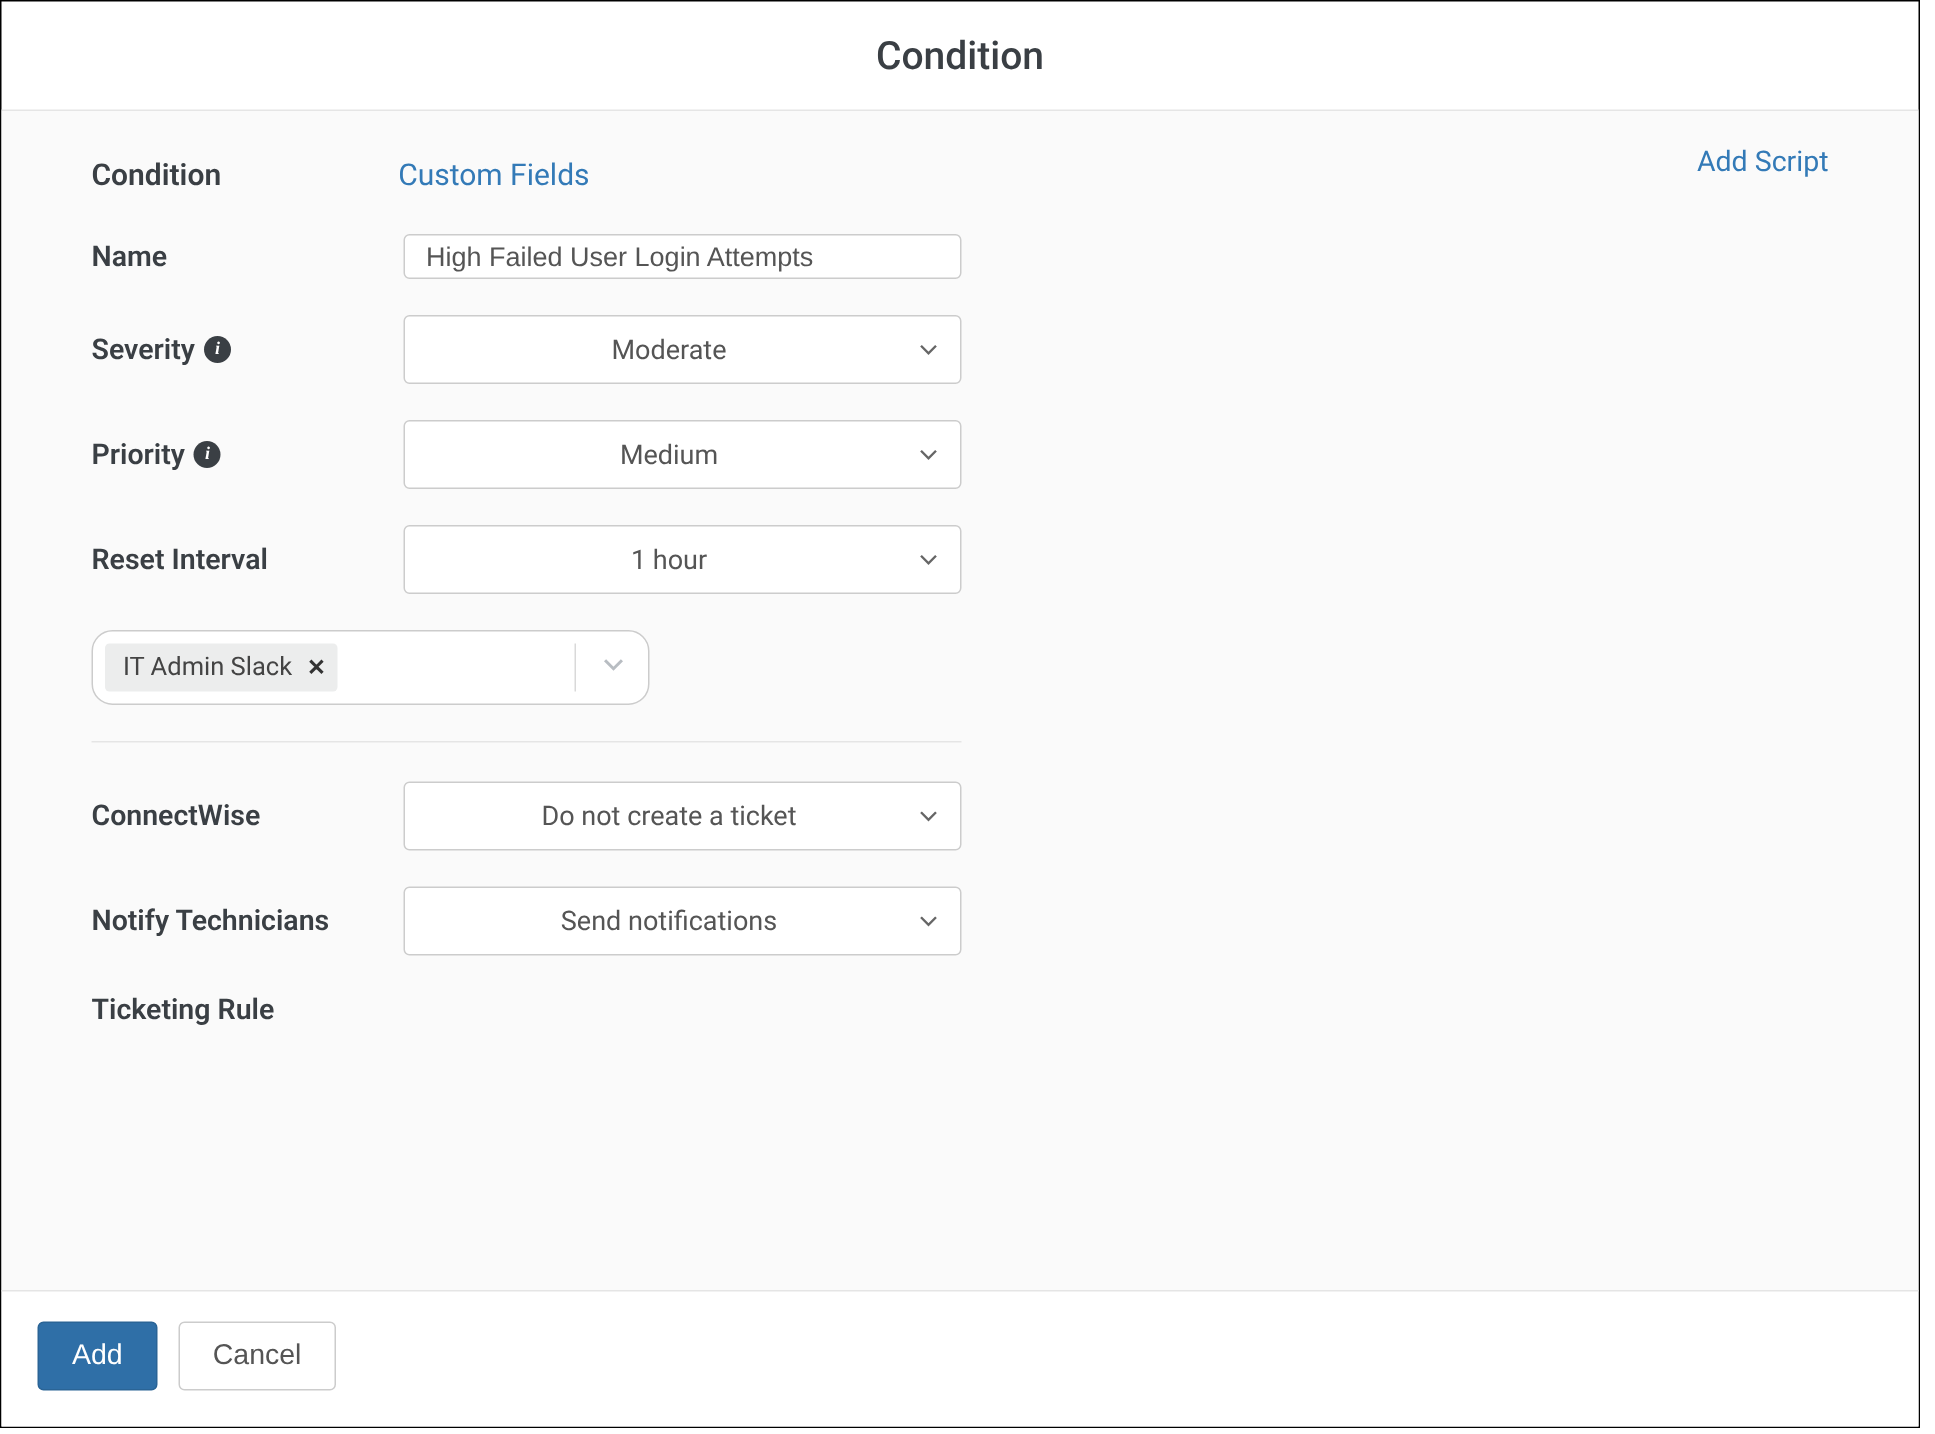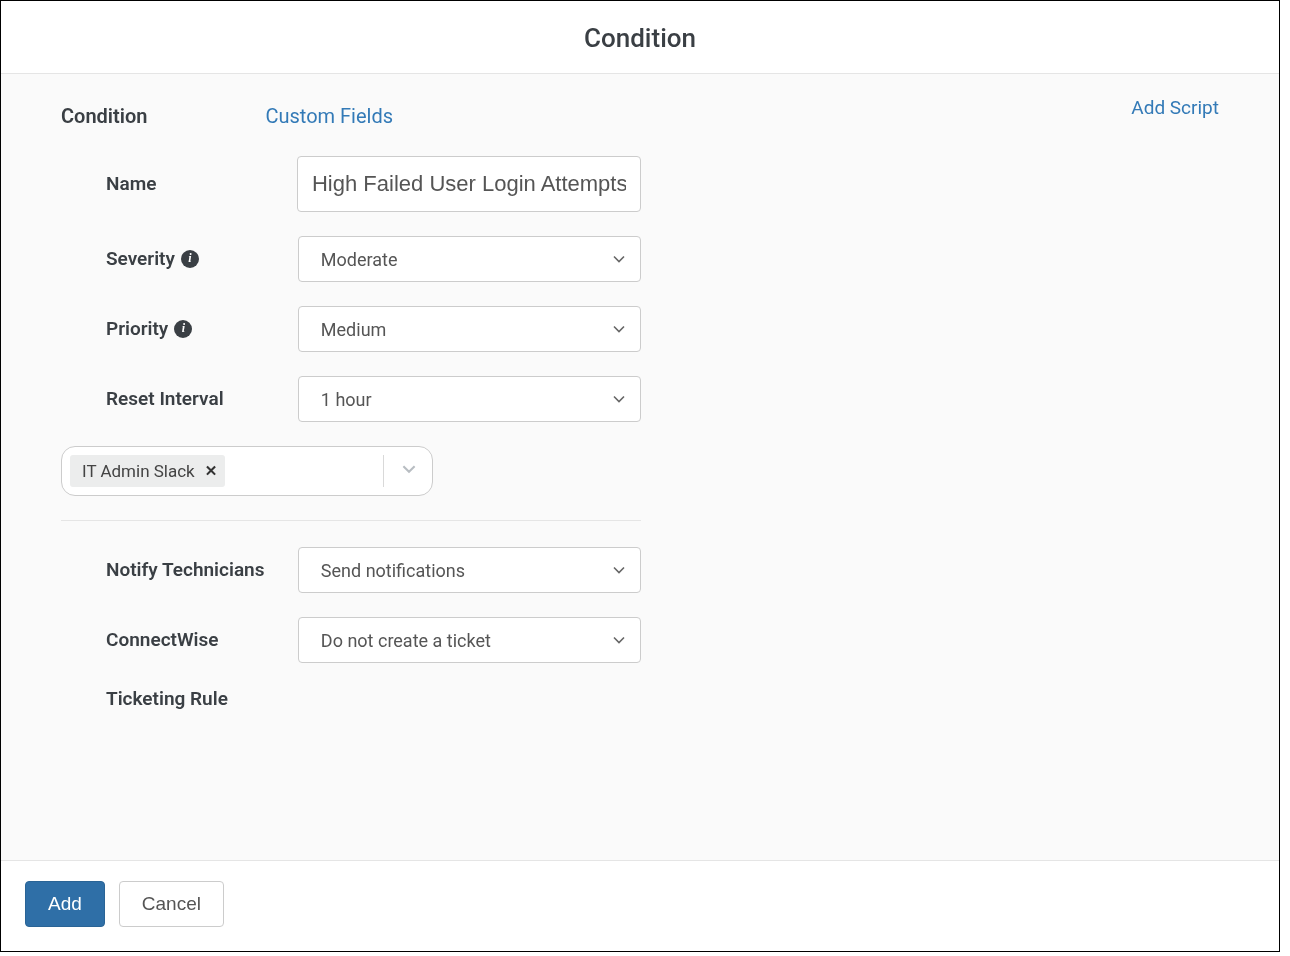--- a/index.html
+++ b/index.html
@@ -70,65 +70,65 @@
   }
   .form-label {
     width: 208px;
     font-size: 19px;
     font-weight: 600;
     color: #3a3f44;
     display: flex;
     align-items: center;
     gap: 6px;
     line-height: 1.3;
-    margin-left: 45px;
   }
   .form-label.multiline {
     align-self: center;
   }
   .info-icon {
     display: inline-flex;
     align-items: center;
     justify-content: center;
     width: 18px;
     height: 18px;
     border-radius: 50%;
     background: #3a3f44;
     color: #fff;
     font-size: 12px;
     font-weight: 700;
     font-style: italic;
     font-family: Georgia, serif;
   }
   .text-input {
     width: 372px;
-    height: 56px;
+    height: 30px;
     border: 1px solid #ccc;
     border-radius: 4px;
     background: #fff;
     padding: 12px 14px;
-    font-size: 22px;
+    font-size: 18px;
     color: #555;
   }
   .select-wrap {
     position: relative;
     width: 372px;
   }
   .select {
     width: 100%;
     height: 46px;
     border: 1px solid #ccc;
     border-radius: 4px;
     background: #fff;
     padding: 0 40px 0 22px;
     font-size: 18px;
     color: #555;
     display: flex;
     align-items: center;
     cursor: pointer;
+    justify-content: center;
   }
   .chev {
     position: absolute;
     right: 14px;
     top: 50%;
     transform: translateY(-50%);
     pointer-events: none;
   }
   .chev svg { display: block; }
   .multiselect {
@@ -321,38 +321,38 @@
             <svg width="18" height="18" viewBox="0 0 16 16">
                 <path d="M3 5.5l5 5 5-5" fill="none" stroke="#b8bdc2" stroke-width="1.8"></path>
               </svg>
           </span>
         </div>
       </div>
 
       <hr class="section-divider">
 
       <div class="form-row">
+        <div class="form-label">ConnectWise</div>
+        <div class="select-wrap">
+          <div class="select">
+              <span>Do not create a ticket</span>
+            </div>
+          <span class="chev">
+            <svg width="16" height="16" viewBox="0 0 16 16">
+                <path d="M3 5.5l5 5 5-5" fill="none" stroke="#666" stroke-width="1.6"></path>
+              </svg>
+          </span>
+        </div>
+      </div>
+
+      <div class="form-row">
         <div class="form-label multiline">Notify Technicians</div>
         <div class="select-wrap">
           <div class="select">
               <span>Send notifications</span>
-            </div>
-          <span class="chev">
-            <svg width="16" height="16" viewBox="0 0 16 16">
-                <path d="M3 5.5l5 5 5-5" fill="none" stroke="#666" stroke-width="1.6"></path>
-              </svg>
-          </span>
-        </div>
-      </div>
-
-      <div class="form-row">
-        <div class="form-label">ConnectWise</div>
-        <div class="select-wrap">
-          <div class="select">
-              <span>Do not create a ticket</span>
             </div>
           <span class="chev">
             <svg width="16" height="16" viewBox="0 0 16 16">
                 <path d="M3 5.5l5 5 5-5" fill="none" stroke="#666" stroke-width="1.6"></path>
               </svg>
           </span>
         </div>
       </div>
 
       <div class="form-row">

